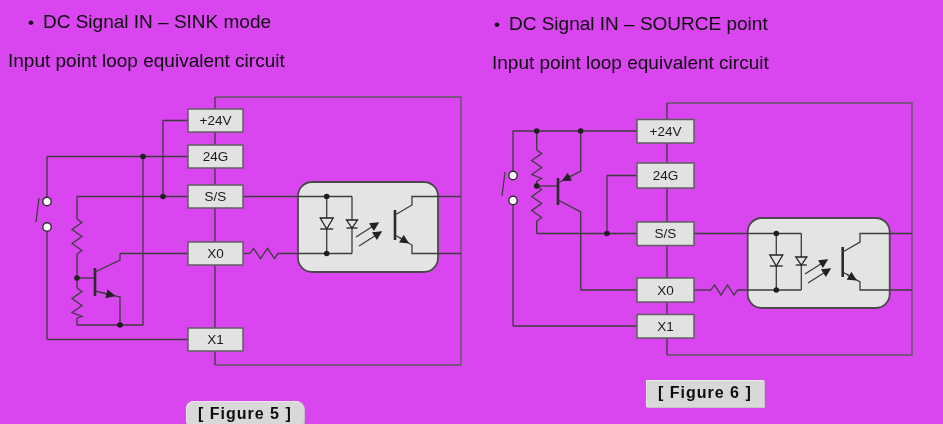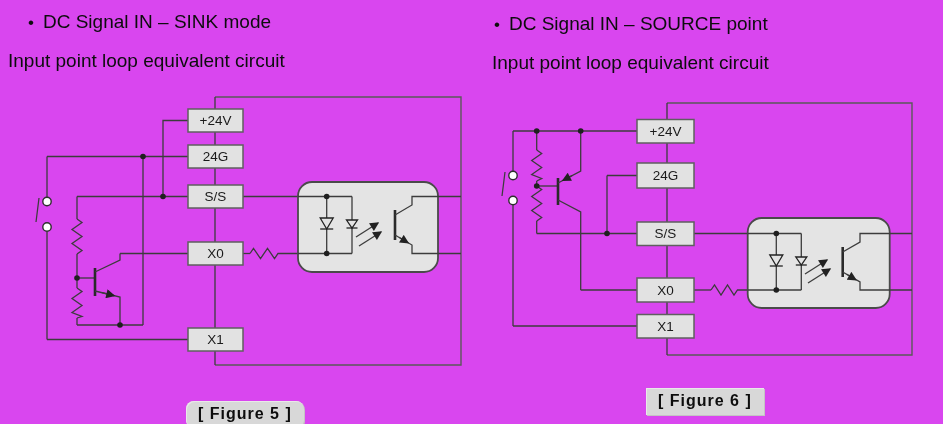--- a/index.html
+++ b/index.html
@@ -211,15 +211,15 @@
       <rect class="tbox" x="166" y="134" width="57" height="23.5"></rect>
       <text class="tlabel" x="194.5" y="150.3">S/S</text>
       <rect class="tbox" x="166" y="190" width="57" height="24"></rect>
       <text class="tlabel" x="194.5" y="206.5">X0</text>
       <rect class="tbox" x="166" y="226.5" width="57" height="23.5"></rect>
       <text class="tlabel" x="194.5" y="242.8">X1</text>
     </g>
   </svg>
 
   <div class="caption" style="left:186px;top:401px;border-radius:8px;">[ Figure 5 ]</div>
-  <div class="caption" style="left:646px;top:388px;">[ Figure 6 ]</div>
+  <div class="caption" style="left:646px;top:380px;">[ Figure 6 ]</div>
 
 </div>
 
 </body></html>

